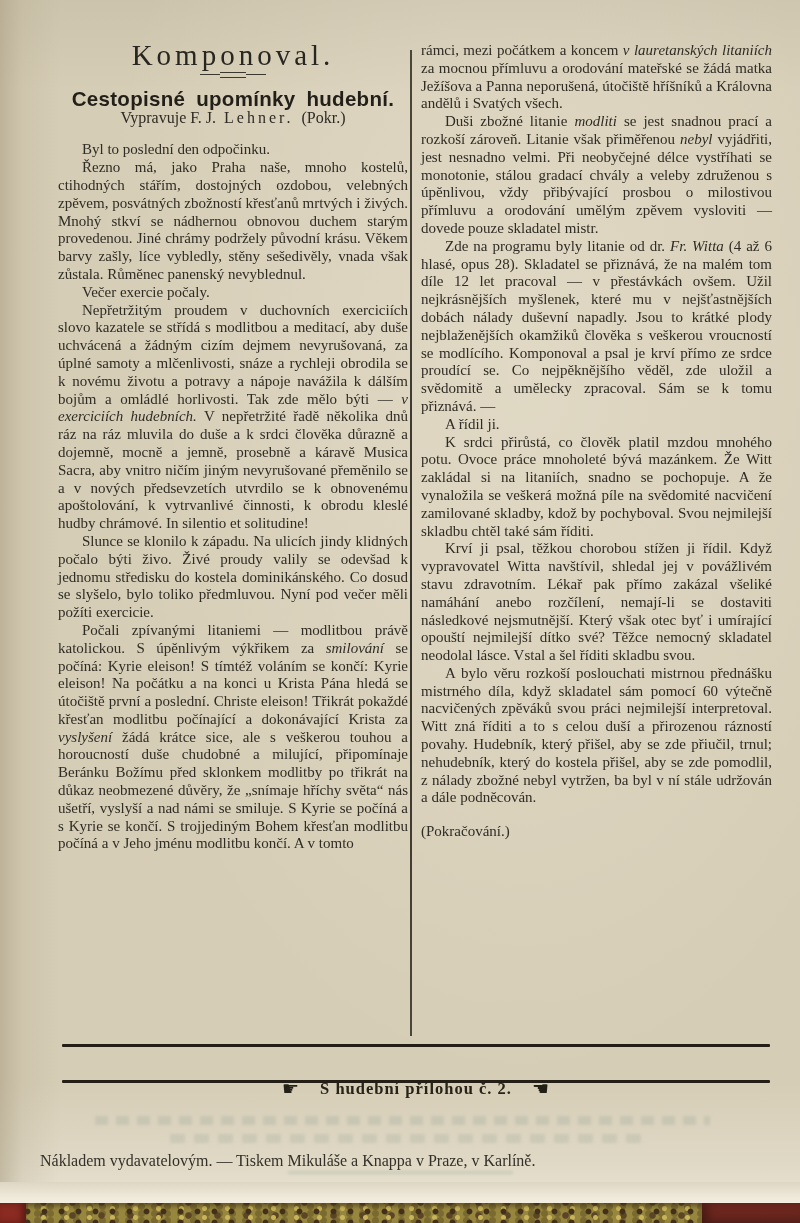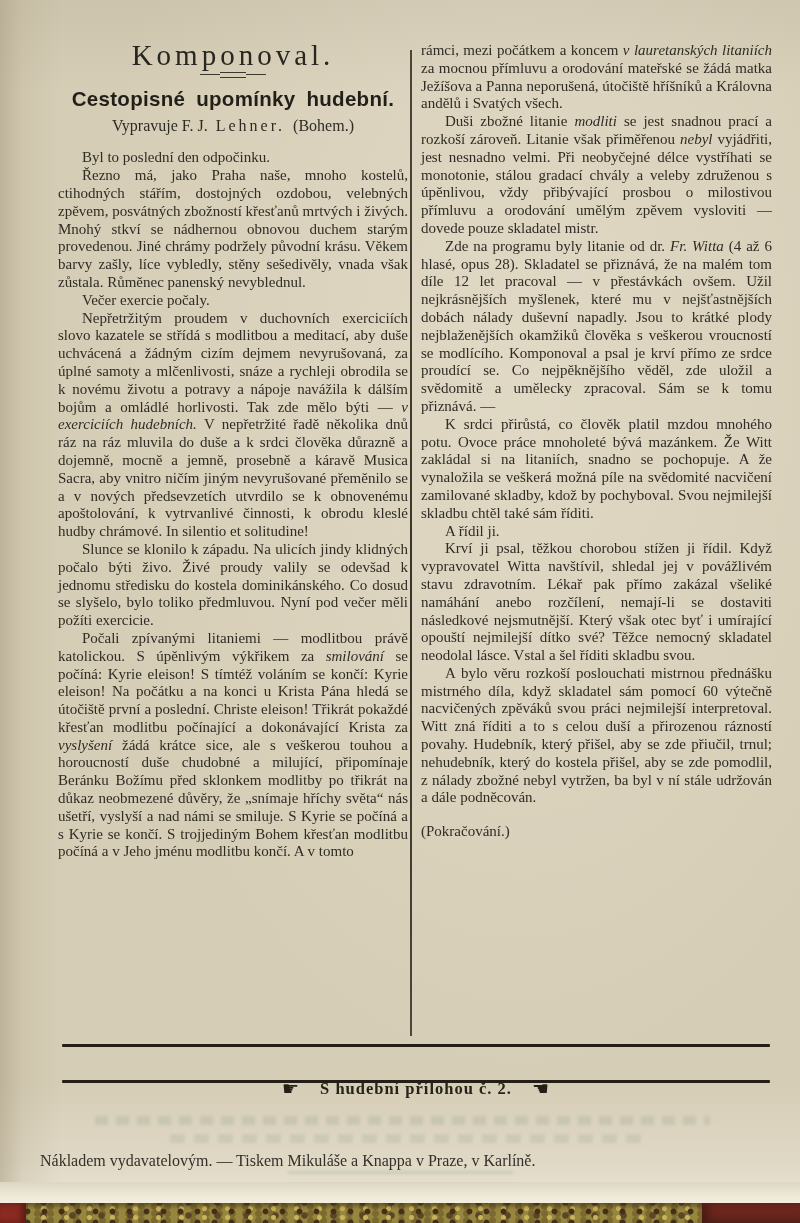--- a/index.html
+++ b/index.html
@@ -31,21 +31,21 @@
     margin:0;text-align:center;font-weight:normal;
     font-size:29px;letter-spacing:4px;color:#282620;
   }
   .ornament{position:relative;width:66px;height:6px;margin:7px auto 12px auto;}
   .ornament::before{content:"";position:absolute;left:0;right:0;top:2px;border-top:1px solid #3a372e;}
   .ornament::after{
     content:"";position:absolute;left:20px;width:26px;top:0;height:4px;
     border-top:1.5px solid #3a372e;border-bottom:1.5px solid #3a372e;background:#d6cdb6;
   }
   .headline{
-    margin:0 0 9px 0;text-align:center;
+    margin:0 0 1px 0;text-align:center;
     font-family:"Liberation Sans", sans-serif;
     font-weight:bold;font-size:20.5px;letter-spacing:.3px;word-spacing:5px;color:#221f19;
   }
   .byline{margin:0 0 15px 0;text-align:center;font-size:16px;color:#2e2b24;}
   .byline .name{letter-spacing:3px;margin:0 4px;}
   .para{margin:0;text-indent:24px;text-align:justify;}
   .para.noindent{text-indent:0;}
   .para.center{text-indent:0;margin-top:16px;}
   .para i{font-style:italic;}
   .rule{position:absolute;left:62px;width:708px;height:3px;background:#241f16;border-radius:1px;}
@@ -96,41 +96,41 @@
 <div class="page">
 
 
   <div class="col col-left">
     <h2 class="section-title">Komponoval.</h2>
     <div class="ornament"></div>
     <h1 class="headline">Cestopisné upomínky hudební.</h1>
     <p class="byline">
       <span>Vypravuje F. J.</span>
       <span class="name">Lehner.</span>
-      <span>(Bohem.)</span>
+      <span>(Pokr.)</span>
     </p>
     <div>
         <p class="para indent">Byl to poslední den odpočinku.</p>
         <p class="para indent">Řezno má, jako Praha naše, mnoho kostelů, ctihodných stářím, dostojných ozdobou, velebných zpěvem, posvátných zbožností křesťanů mrtvých i živých. Mnohý stkví se nádhernou obnovou duchem starým provedenou. Jiné chrámy podržely původní krásu. Věkem barvy zašly, líce vybledly, stěny sešedivěly, vnada však zůstala. Růměnec panenský nevyblednul.</p>
         <p class="para indent">Večer exercie počaly.</p>
         <p class="para indent">Nepřetržitým proudem v duchovních exerciciích slovo kazatele se střídá s modlitbou a meditací, aby duše uchvácená a žádným cizím dejmem nevyrušovaná, za úplné samoty a mlčenlivosti, snáze a rychleji obrodila se k novému životu a potravy a nápoje navážila k dálším bojům a omládlé horlivosti. Tak zde mělo býti — <i>v exerciciích hudebních.</i> V nepřetržité řadě několika dnů ráz na ráz mluvila do duše a k srdci člověka důrazně a dojemně, mocně a jemně, prosebně a káravě Musica Sacra, aby vnitro ničím jiným nevyrušované přeměnilo se a v nových předsevzetích utvrdilo se k obnovenému apoštolování, k vytrvanlivé činnosti, k obrodu kleslé hudby chrámové. In silentio et solitudine!</p>
         <p class="para indent">Slunce se klonilo k západu. Na ulicích jindy klidných počalo býti živo. Živé proudy valily se odevšad k jednomu středisku do kostela dominikánského. Co dosud se slyšelo, bylo toliko předmluvou. Nyní pod večer měli požíti exercicie.</p>
         <p class="para indent">Počali zpívanými litaniemi — modlitbou právě katolickou. S úpěnlivým výkřikem za <i>smilování</i> se počíná: Kyrie eleison! S tímtéž voláním se končí: Kyrie eleison! Na počátku a na konci u Krista Pána hledá se útočiště první a poslední. Christe eleison! Třikrát pokaždé křesťan modlitbu počínající a dokonávající Krista za <i>vyslyšení</i> žádá krátce sice, ale s veškerou touhou a horoucností duše chudobné a milující, připomínaje Beránku Božímu před sklonkem modlitby po třikrát na důkaz neobmezené důvěry, že „snímaje hříchy světa“ nás ušetří, vyslyší a nad námi se smiluje. S Kyrie se počíná a s Kyrie se končí. S trojjediným Bohem křesťan modlitbu počíná a v Jeho jménu modlitbu končí. A v tomto</p>
       </div>
   </div>
 
   <div class="divider"></div>
 
   <div class="col col-right">
     <div>
         <p class="para noindent">rámci, mezi počátkem a koncem <i>v lauretanských litaniích</i> za mocnou přímluvu a orodování mateřské se žádá matka Ježíšova a Panna neporušená, útočiště hříšníků a Královna andělů i Svatých všech.</p>
         <p class="para indent">Duši zbožné litanie <i>modliti</i> se jest snadnou prací a rozkoší zároveň. Litanie však přiměřenou <i>nebyl</i> vyjádřiti, jest nesnadno velmi. Při neobyčejné délce vystříhati se monotonie, stálou gradací chvály a veleby združenou s úpěnlivou, vždy přibývající prosbou o milostivou přímluvu a orodování umělým zpěvem vysloviti — dovede pouze skladatel mistr.</p>
         <p class="para indent">Zde na programu byly litanie od dr. <i>Fr. Witta</i> (4 až 6 hlasé, opus 28). Skladatel se přiznává, že na malém tom díle 12 let pracoval — v přestávkách ovšem. Užil nejkrásnějších myšlenek, které mu v nejšťastnějších dobách nálady duševní napadly. Jsou to krátké plody nejblaženějších okamžiků člověka s veškerou vroucností se modlícího. Komponoval a psal je krví přímo ze srdce proudící se. Co nejpěknějšího věděl, zde uložil a svědomitě a umělecky zpracoval. Sám se k tomu přiznává. —</p>
+        <p class="para indent">A řídil ji.</p>
         <p class="para indent">K srdci přirůstá, co člověk platil mzdou mnohého potu. Ovoce práce mnoholeté bývá mazánkem. Že Witt zakládal si na litaniích, snadno se pochopuje. A že vynaložila se veškerá možná píle na svědomité nacvičení zamilované skladby, kdož by pochyboval. Svou nejmilejší skladbu chtěl také sám říditi.</p>
-        <p class="para indent">A řídil ji.</p>
         <p class="para indent">Krví ji psal, těžkou chorobou stížen ji řídil. Když vypravovatel Witta navštívil, shledal jej v povážlivém stavu zdravotním. Lékař pak přímo zakázal všeliké namáhání anebo rozčílení, nemají-li se dostaviti následkové nejsmutnější. Který však otec byť i umírající opouští nejmilejší dítko své? Těžce nemocný skladatel neodolal lásce. Vstal a šel říditi skladbu svou.</p>
         <p class="para indent">A bylo věru rozkoší poslouchati mistrnou přednášku mistrného díla, když skladatel sám pomocí 60 výtečně nacvičených zpěváků svou práci nejmilejší interpretoval. Witt zná říditi a to s celou duší a přirozenou rázností povahy. Hudebník, který přišel, aby se zde přiučil, trnul; nehudebník, který do kostela přišel, aby se zde pomodlil, z nálady zbožné nebyl vytržen, ba byl v ní stále udržován a dále podněcován.</p>
         <p class="para center">(Pokračování.)</p>
       </div>
   </div>
 
   <div class="rule rule-top"></div>
   <div class="supplement">
     <span class="hand hand-right">☛</span><span>S hudební přílohou č. 2.</span><span class="hand hand-left">☚</span>
   </div>

